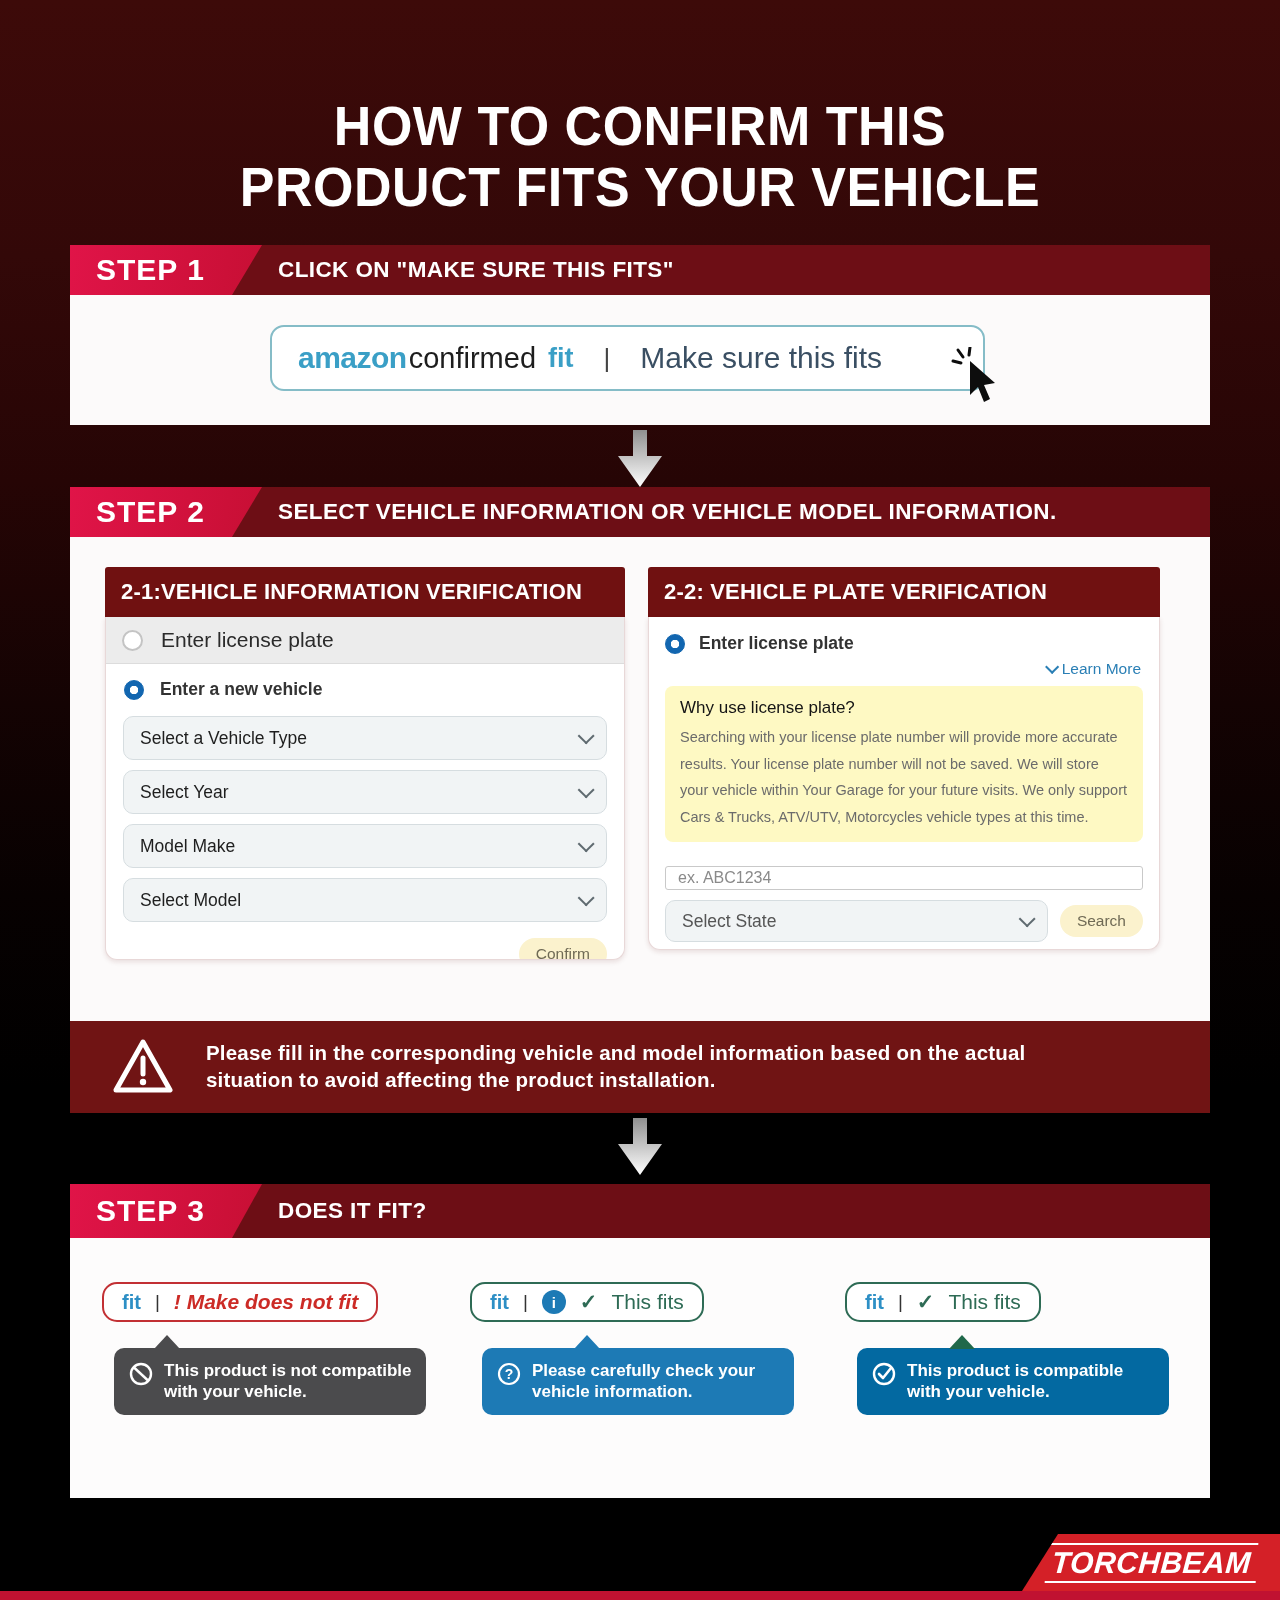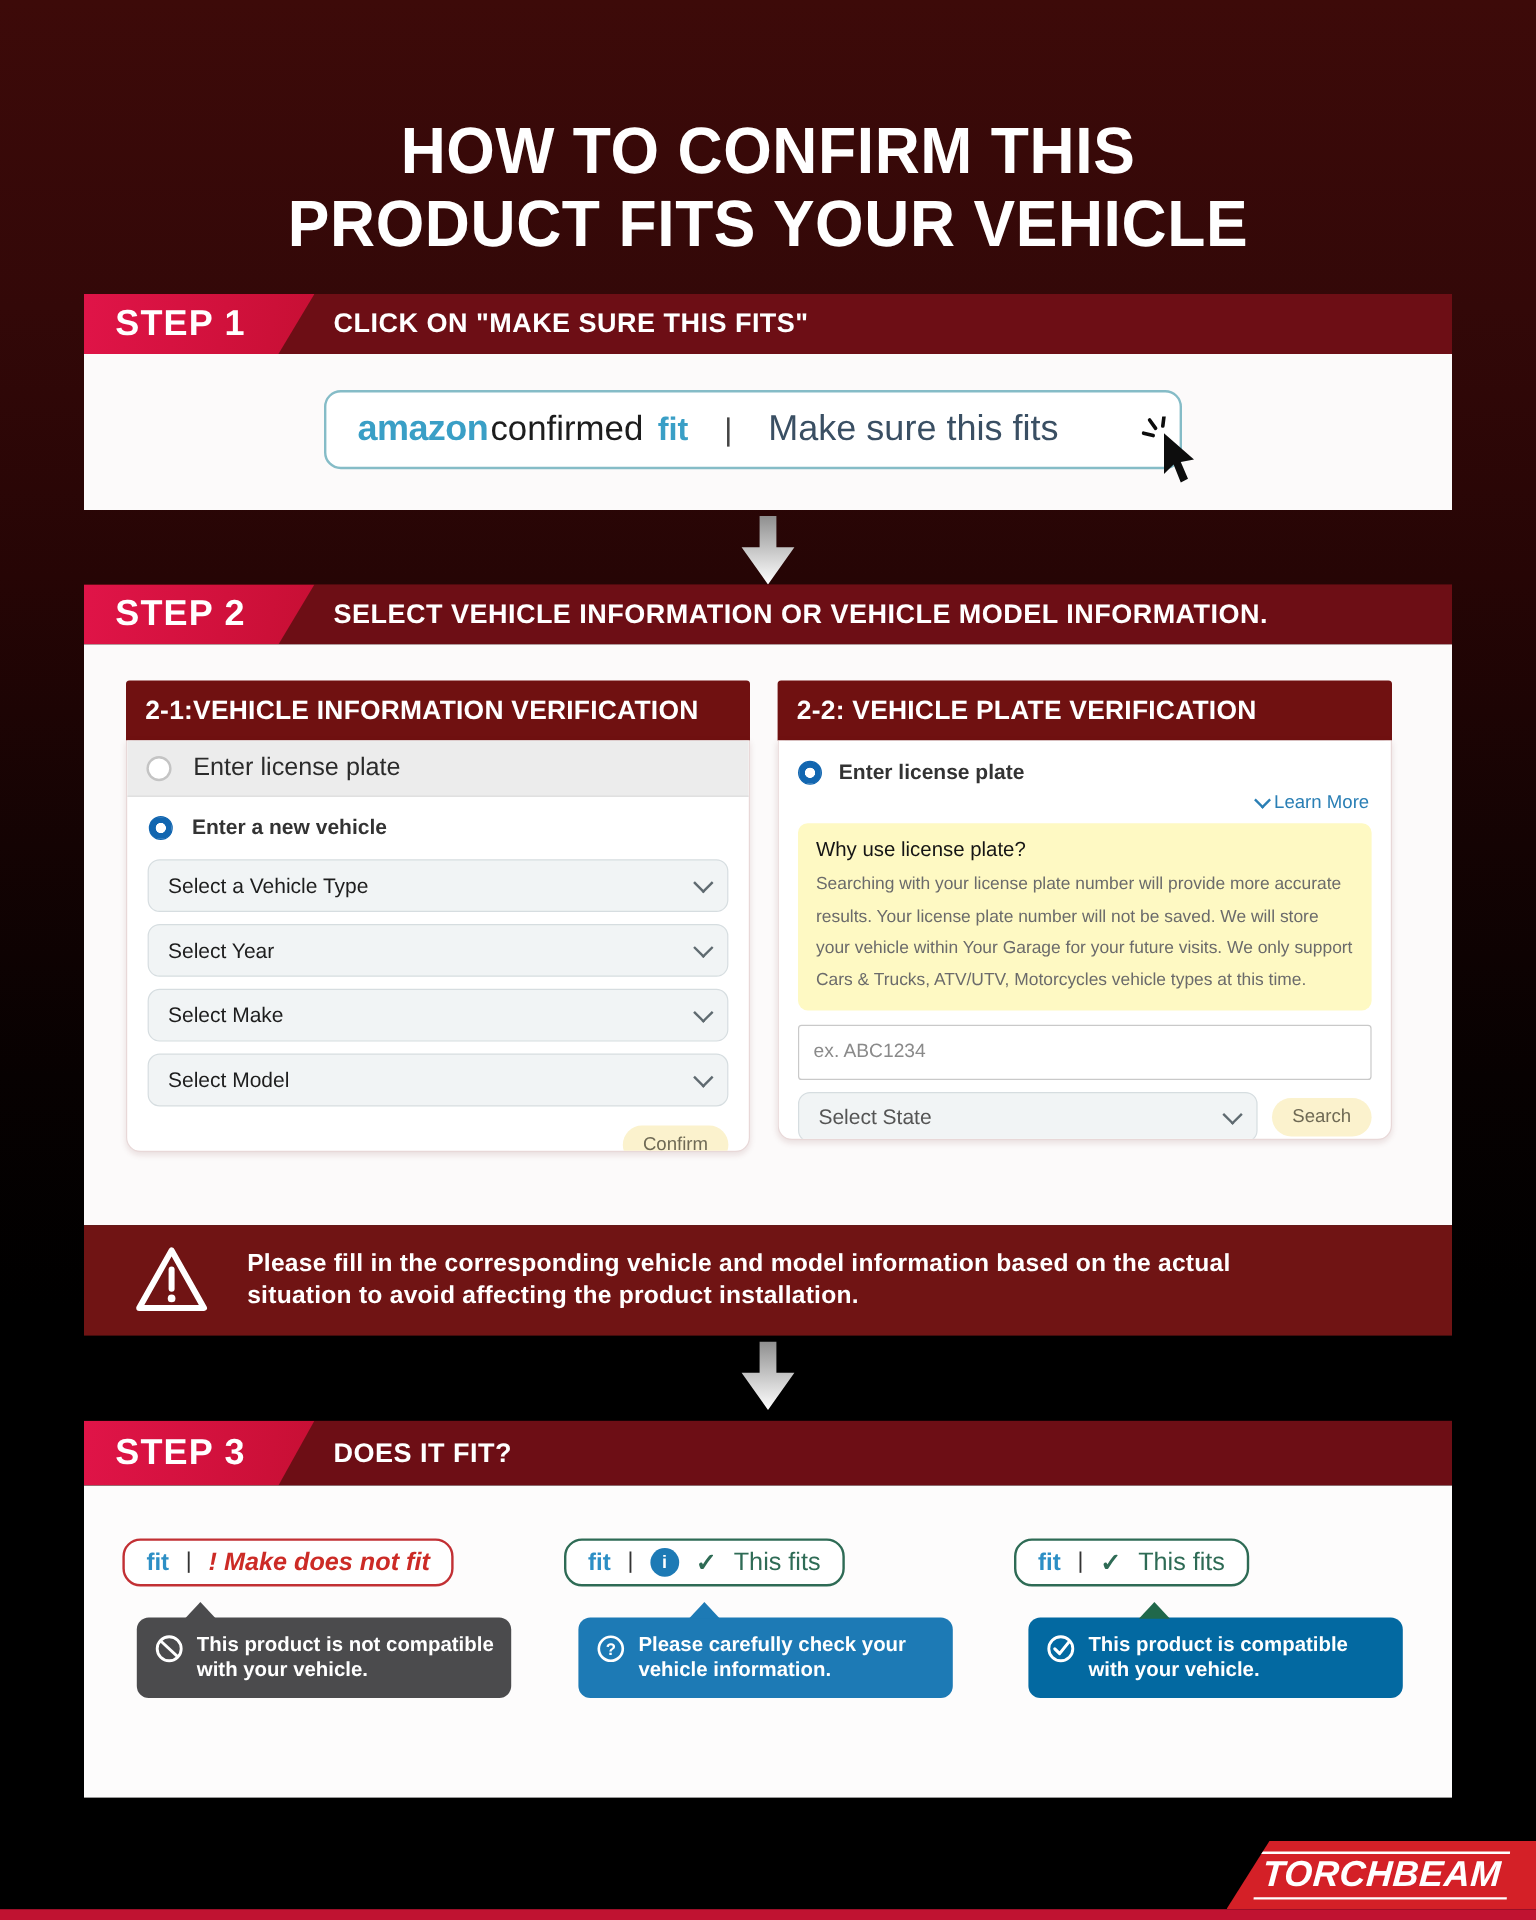--- a/index.html
+++ b/index.html
@@ -66,21 +66,21 @@
   .pill-btn{background:#fbf2cd;border:none;border-radius:16px;color:#6f6a55;font-size:15.5px;
     padding:7px 17px;font-family:inherit;cursor:pointer;}
 
   .plate-row{display:flex;align-items:center;gap:14px;padding:16px 16px 0;}
   .plate-label{color:#333;font-weight:700;font-size:17.5px;}
   .learn-more{display:flex;align-items:center;justify-content:flex-end;gap:7px;padding:6px 18px 0;color:#2a7fb5;font-size:15.5px;cursor:pointer;}
   .chev.blue{width:8px;height:8px;border-color:#2a7fb5;margin-left:0;}
   .info-box{margin:8px 16px 0;background:#fef9c3;border-radius:8px;padding:12px 15px;}
   .info-title{color:#151515;font-size:17px;margin-bottom:6px;}
   .info-body{color:#6b6b6b;font-size:14.5px;line-height:1.83;}
-  .plate-input{display:block;width:478px;margin:12px 16px 0;height:46px;border:1px solid #c9c9c9;border-radius:3px;
+  .plate-input{display:block;width:478px;margin:24px 16px 0;height:24px;border:1px solid #c9c9c9;border-radius:3px;
     box-sizing:border-box;padding:0 12px;font-size:16px;font-family:inherit;color:#333;}
   .plate-input::placeholder{color:#8a8a8a;}
   .state-row{display:flex;align-items:center;margin:10px 16px 0;gap:12px;}
   .state-row .select-pill{flex:1;margin:0;height:42px;}
   .state-row .select-pill span{color:#555;}
 
   
   .warning-bar{position:absolute;left:70px;top:1021px;width:1140px;height:92px;background:#701414;
     display:flex;align-items:center;gap:30px;padding-left:40px;box-sizing:border-box;}
   .warn-text{color:#fff;font-weight:700;font-size:20.5px;line-height:1.3;letter-spacing:.2px;max-width:900px;}
@@ -180,21 +180,21 @@
       </div>
       <div class="select-pill">
         <span>Select a Vehicle Type</span>
         <i class="chev"></i>
       </div>
       <div class="select-pill">
         <span>Select Year</span>
         <i class="chev"></i>
       </div>
       <div class="select-pill">
-        <span>Select Make</span>
+        <span>Model Make</span>
         <i class="chev"></i>
       </div>
       <div class="select-pill">
         <span>Select Model</span>
         <i class="chev"></i>
       </div>
       <div class="confirm-row">
         <button class="pill-btn">Confirm</button>
       </div>
     </div>

